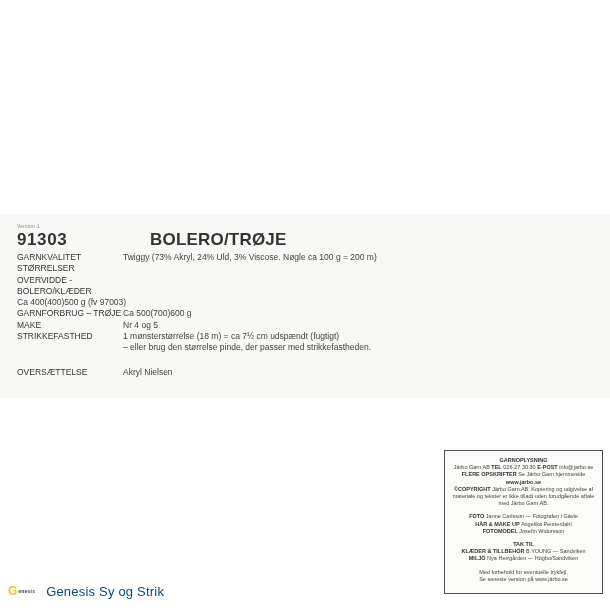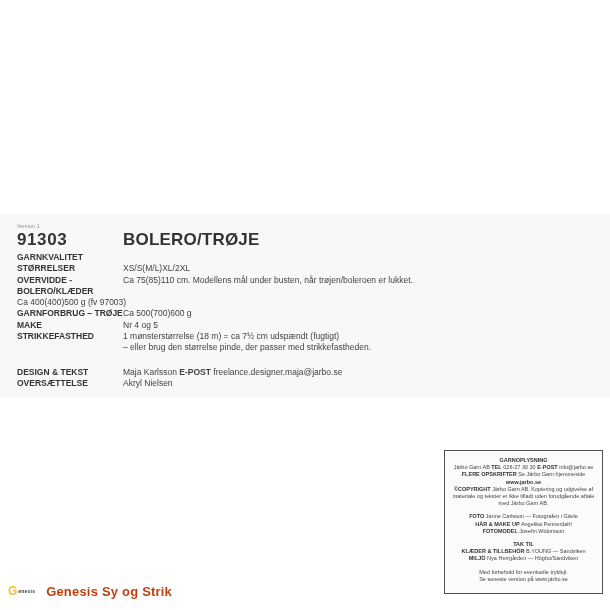--- a/index.html
+++ b/index.html
@@ -10,69 +10,68 @@
     -webkit-font-smoothing:antialiased;
   }
   .paper{
     position:absolute;left:0;top:214px;width:610px;height:184px;
     background:#f8f8f6;
   }
   .left-col{position:absolute;left:17px;top:9px;width:425px;}
   .version{font-size:5px;color:#8a8a8a;letter-spacing:.2px;margin-bottom:1px;}
   .headrow{display:flex;align-items:center;}
   .patnum{width:106px;flex-shrink:0;font-size:17px;font-weight:bold;color:#333;letter-spacing:.6px;}
-  .title{font-size:17px;font-weight:bold;color:#333;letter-spacing:.2px;}
+  .title{font-size:17px;font-weight:bold;color:#333;letter-spacing:.2px;margin-left:27px;}
   .spec{margin-top:2px;}
   .row{display:flex;font-size:8.5px;line-height:11.3px;}
-  .row .lab{width:106px;flex-shrink:0;font-weight:bold;color:#343434;}
+  .row .lab{width:106px;flex-shrink:0;font-weight:normal;color:#343434;}
   .row .val{flex:1;color:#424242;}
   .val b{font-weight:bold;}
   .gap12{height:13px;}
   .infobox{
     position:absolute;left:444px;top:236px;width:159px;height:144px;
     box-sizing:border-box;border:1px solid #4f4f4f;background:#fbfbf9;
     text-align:center;font-size:5.5px;line-height:7.2px;color:#454545;
     padding:6px 4px 0 4px;
   }
   .infobox .ib-title{font-weight:bold;color:#333;}
   .infobox b{font-weight:bold;color:#333;}
   .igap{height:6px;}
   .footer{
     position:absolute;left:8px;top:582px;height:18px;
     display:flex;align-items:center;
   }
   .logo{display:flex;align-items:center;cursor:pointer;}
   .logo-g{color:#f2c12e;font-weight:bold;font-size:12px;line-height:12px;}
   .logo-rest{font-size:5px;font-weight:bold;color:#3a3a3a;letter-spacing:.2px;margin-left:1px;}
-  .brand{margin-left:11px;font-size:13px;font-weight:bold;color:#c2410c;letter-spacing:.2px;}
+  .brand{margin-left:11px;font-size:13px;font-weight:normal;color:#0c4a6e;letter-spacing:.2px;}
 </style>
 </head>
 <body>
 
 <div class="paper">
 
   <div class="left-col">
     <div class="version">Version 1</div>
 
     <div class="headrow">
       <div class="patnum">91303</div>
       <div class="title">BOLERO/TRØJE</div>
     </div>
 
     <div class="spec">
       <div class="row">
         <div class="lab">GARNKVALITET</div>
+        <div class="val">Twiggy (73% Akryl, 24% Uld, 3% Viscose. Nøgle ca 100 g = 200 m)</div>
       </div>
       <div class="row">
         <div class="lab">STØRRELSER</div>
-        <div class="val">XS/S(M/L)XL/2XL</div>
       </div>
       <div class="row">
         <div class="lab">OVERVIDDE -BOLERO/KLÆDER</div>
-        <div class="val">Ca 75(85)110 cm. Modellens mål under busten, når trøjen/boleroen er lukket.</div>
       </div>
       <div class="row">
         <div class="val">Ca 400(400)500 g (fv 97003)</div>
       </div>
       <div class="row">
         <div class="lab">GARNFORBRUG – TRØJE</div>
         <div class="val">Ca 500(700)600 g</div>
       </div>
       <div class="row">
         <div class="lab">MAKE</div>
@@ -82,28 +81,20 @@
         <div class="lab">STRIKKEFASTHED</div>
         <div class="val">1 mønsterstørrelse (18 m) = ca 7½ cm udspændt (fugtigt)</div>
       </div>
       <div class="row">
         <div class="lab"></div>
         <div class="val">– eller brug den størrelse pinde, der passer med strikkefastheden.</div>
       </div>
 
       <div class="gap12"></div>
 
-      <div class="row">
-        <div class="lab">DESIGN &amp; TEKST</div>
-        <div class="val">
-          <span>Maja Karlsson</span>
-          <b>E-POST</b>
-          <span>freelance.designer.maja@jarbo.se</span>
-        </div>
-      </div>
       <div class="row">
         <div class="lab">OVERSÆTTELSE</div>
         <div class="val">Akryl Nielsen</div>
       </div>
     </div>
   </div>
 
   <div class="infobox">
     <div class="ib-title">GARNOPLYSNING</div>
     <div>

